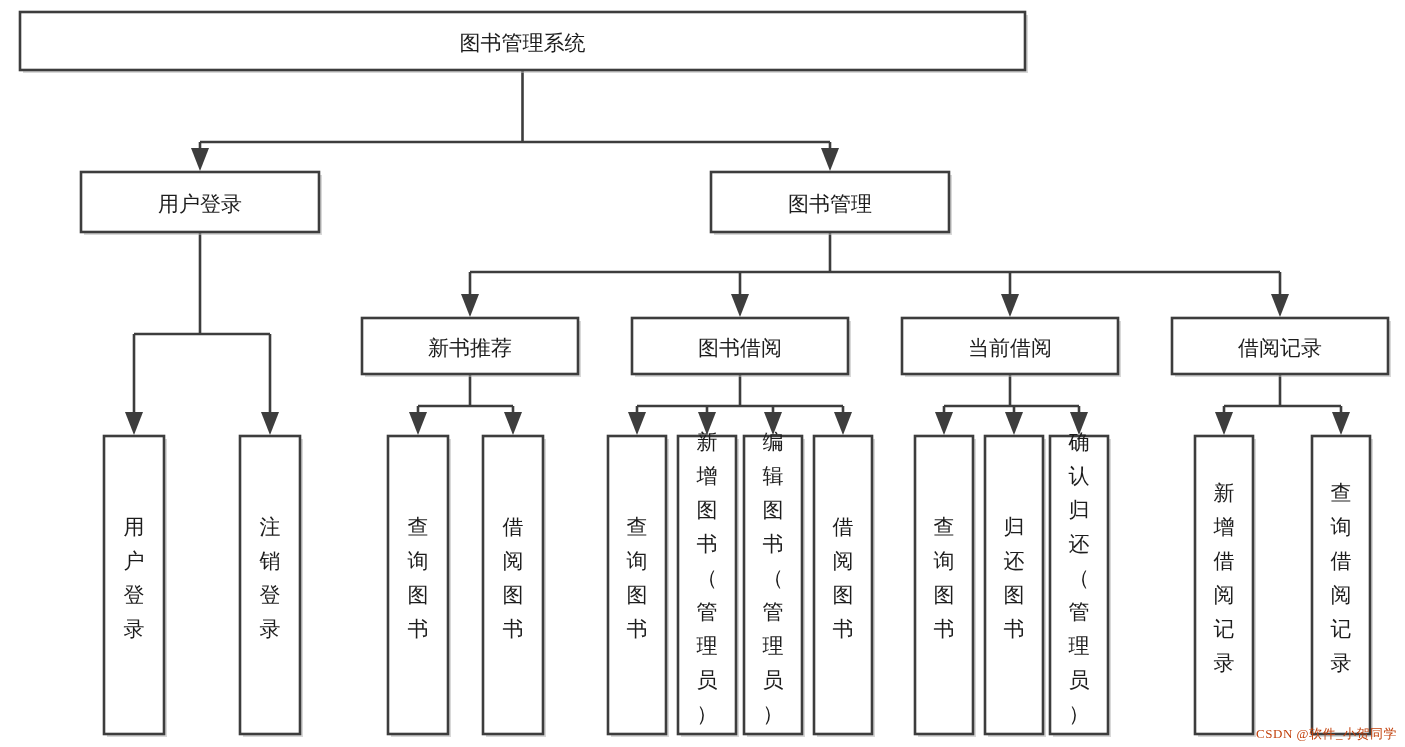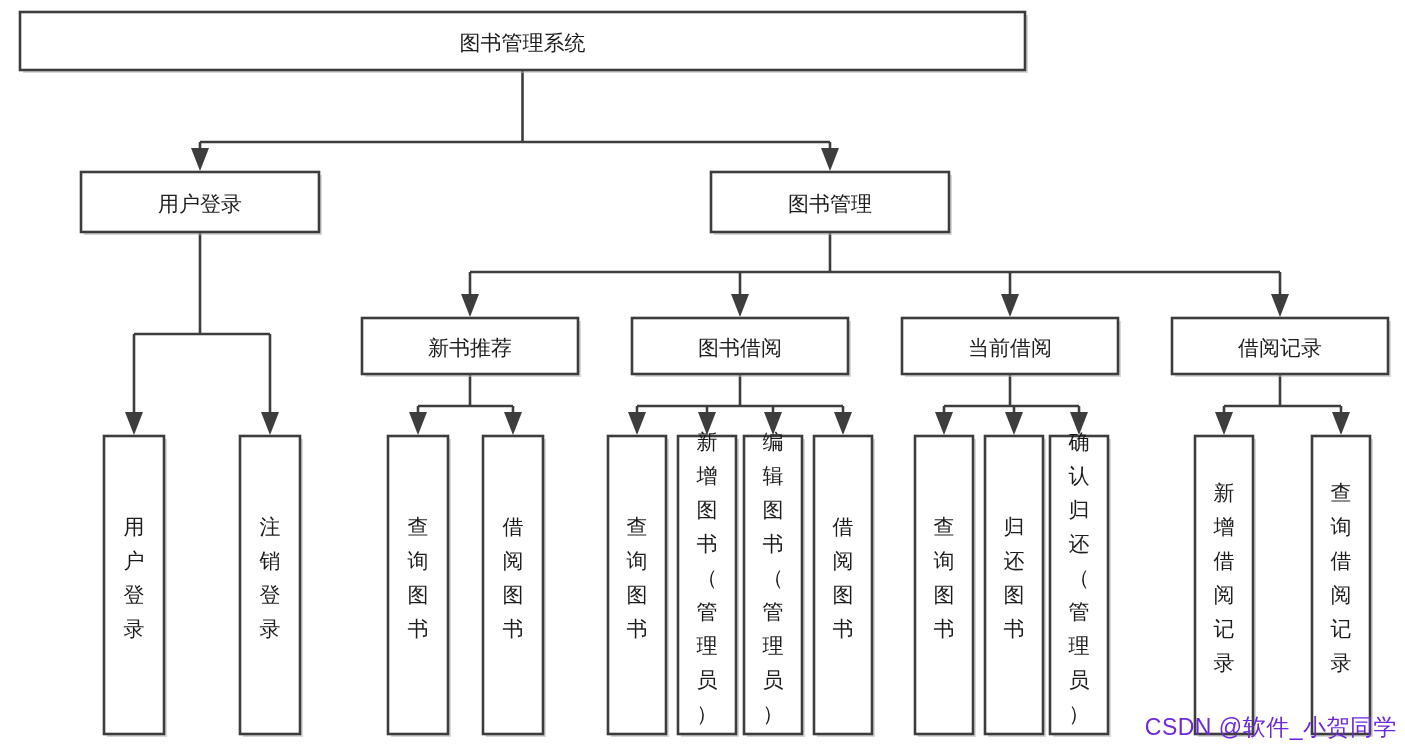--- a/index.html
+++ b/index.html
@@ -56,23 +56,23 @@
   .node-label-vert {
     fill: #1d1d1d;
     font-family: "Liberation Sans", "DejaVu Sans", sans-serif;
     font-size: 21px;
     text-anchor: middle;
   }
   .watermark {
     position: absolute;
     right: 8px;
     bottom: 4px;
-    font-family: Liberation Sans, sans-serif;
-    font-size: 23px;
-    color: #6d28d9;
+    font-family: Liberation Serif, serif;
+    font-size: 13px;
+    color: #c2410c;
     letter-spacing: 0.5px;
     white-space: nowrap;
     user-select: none;
   }
 </style>
 </head>
 <body>
 
 <div id="diagram-root">
   <svg id="flow" viewBox="0 0 1405 747">

